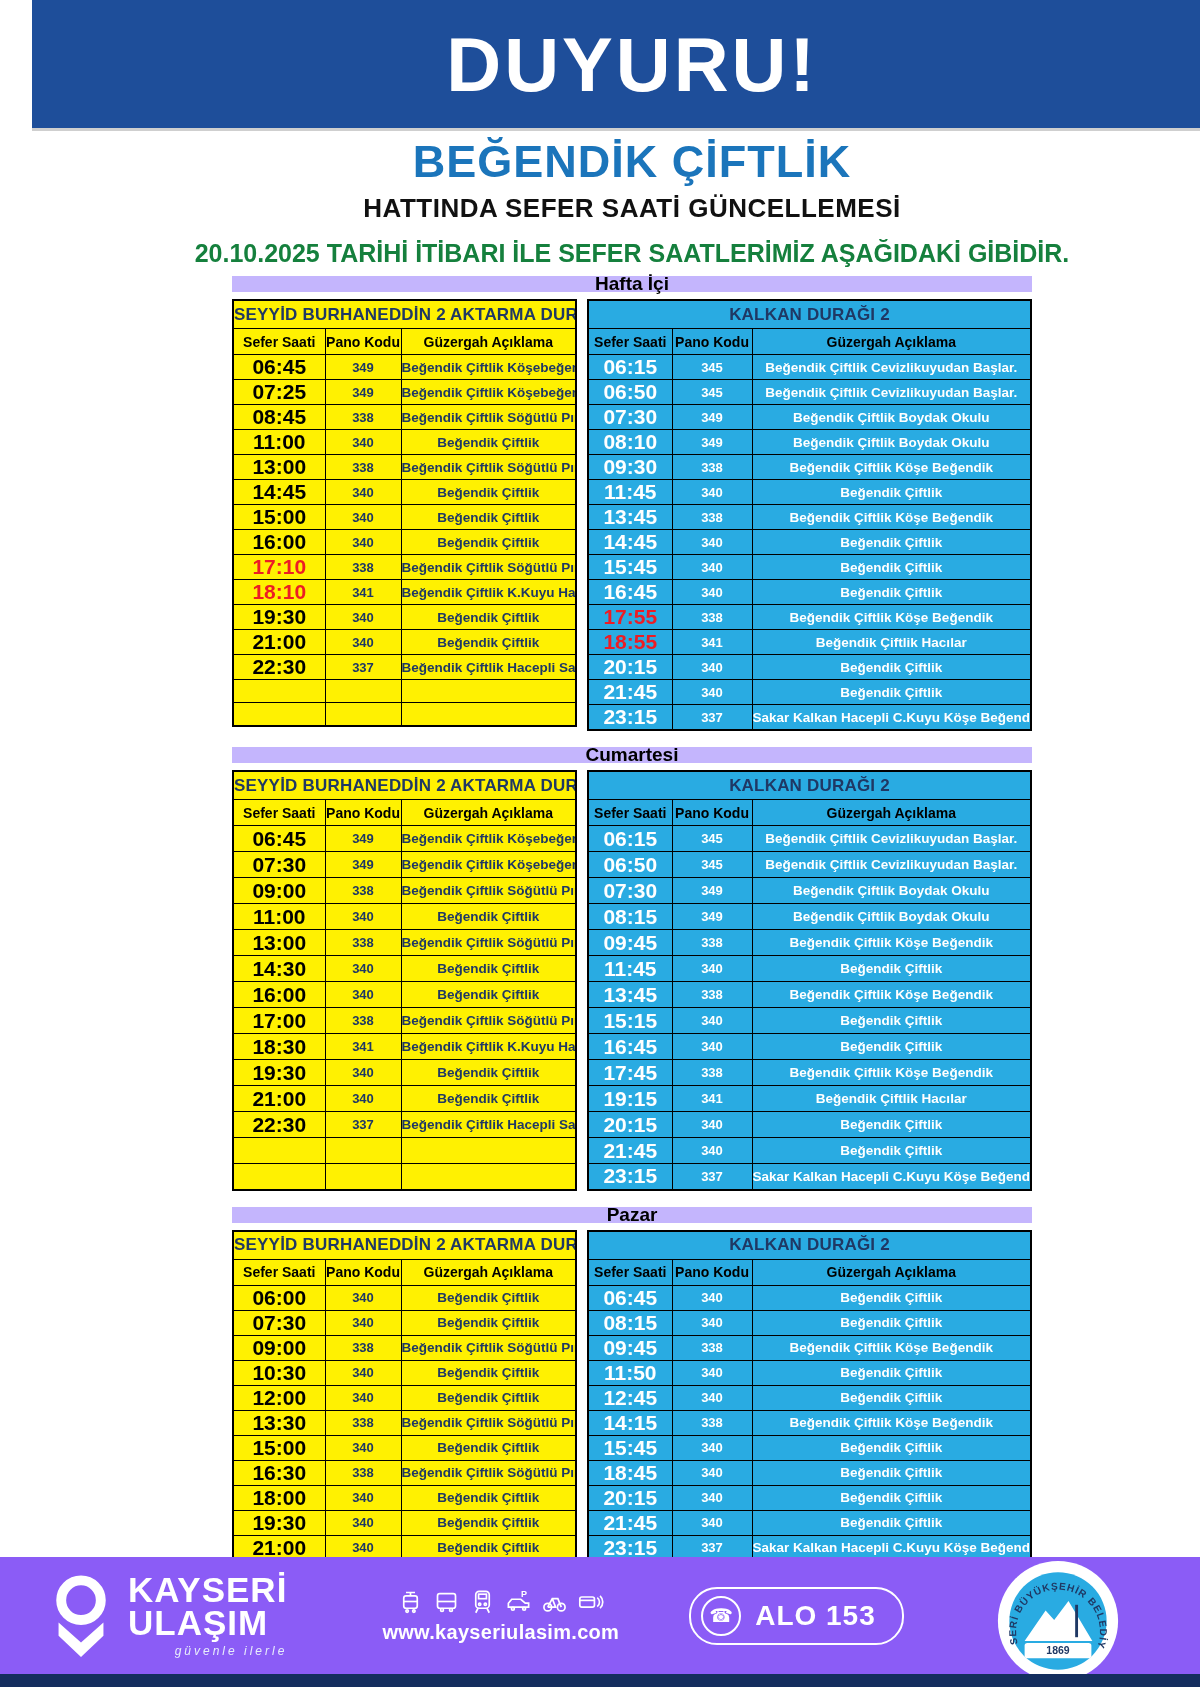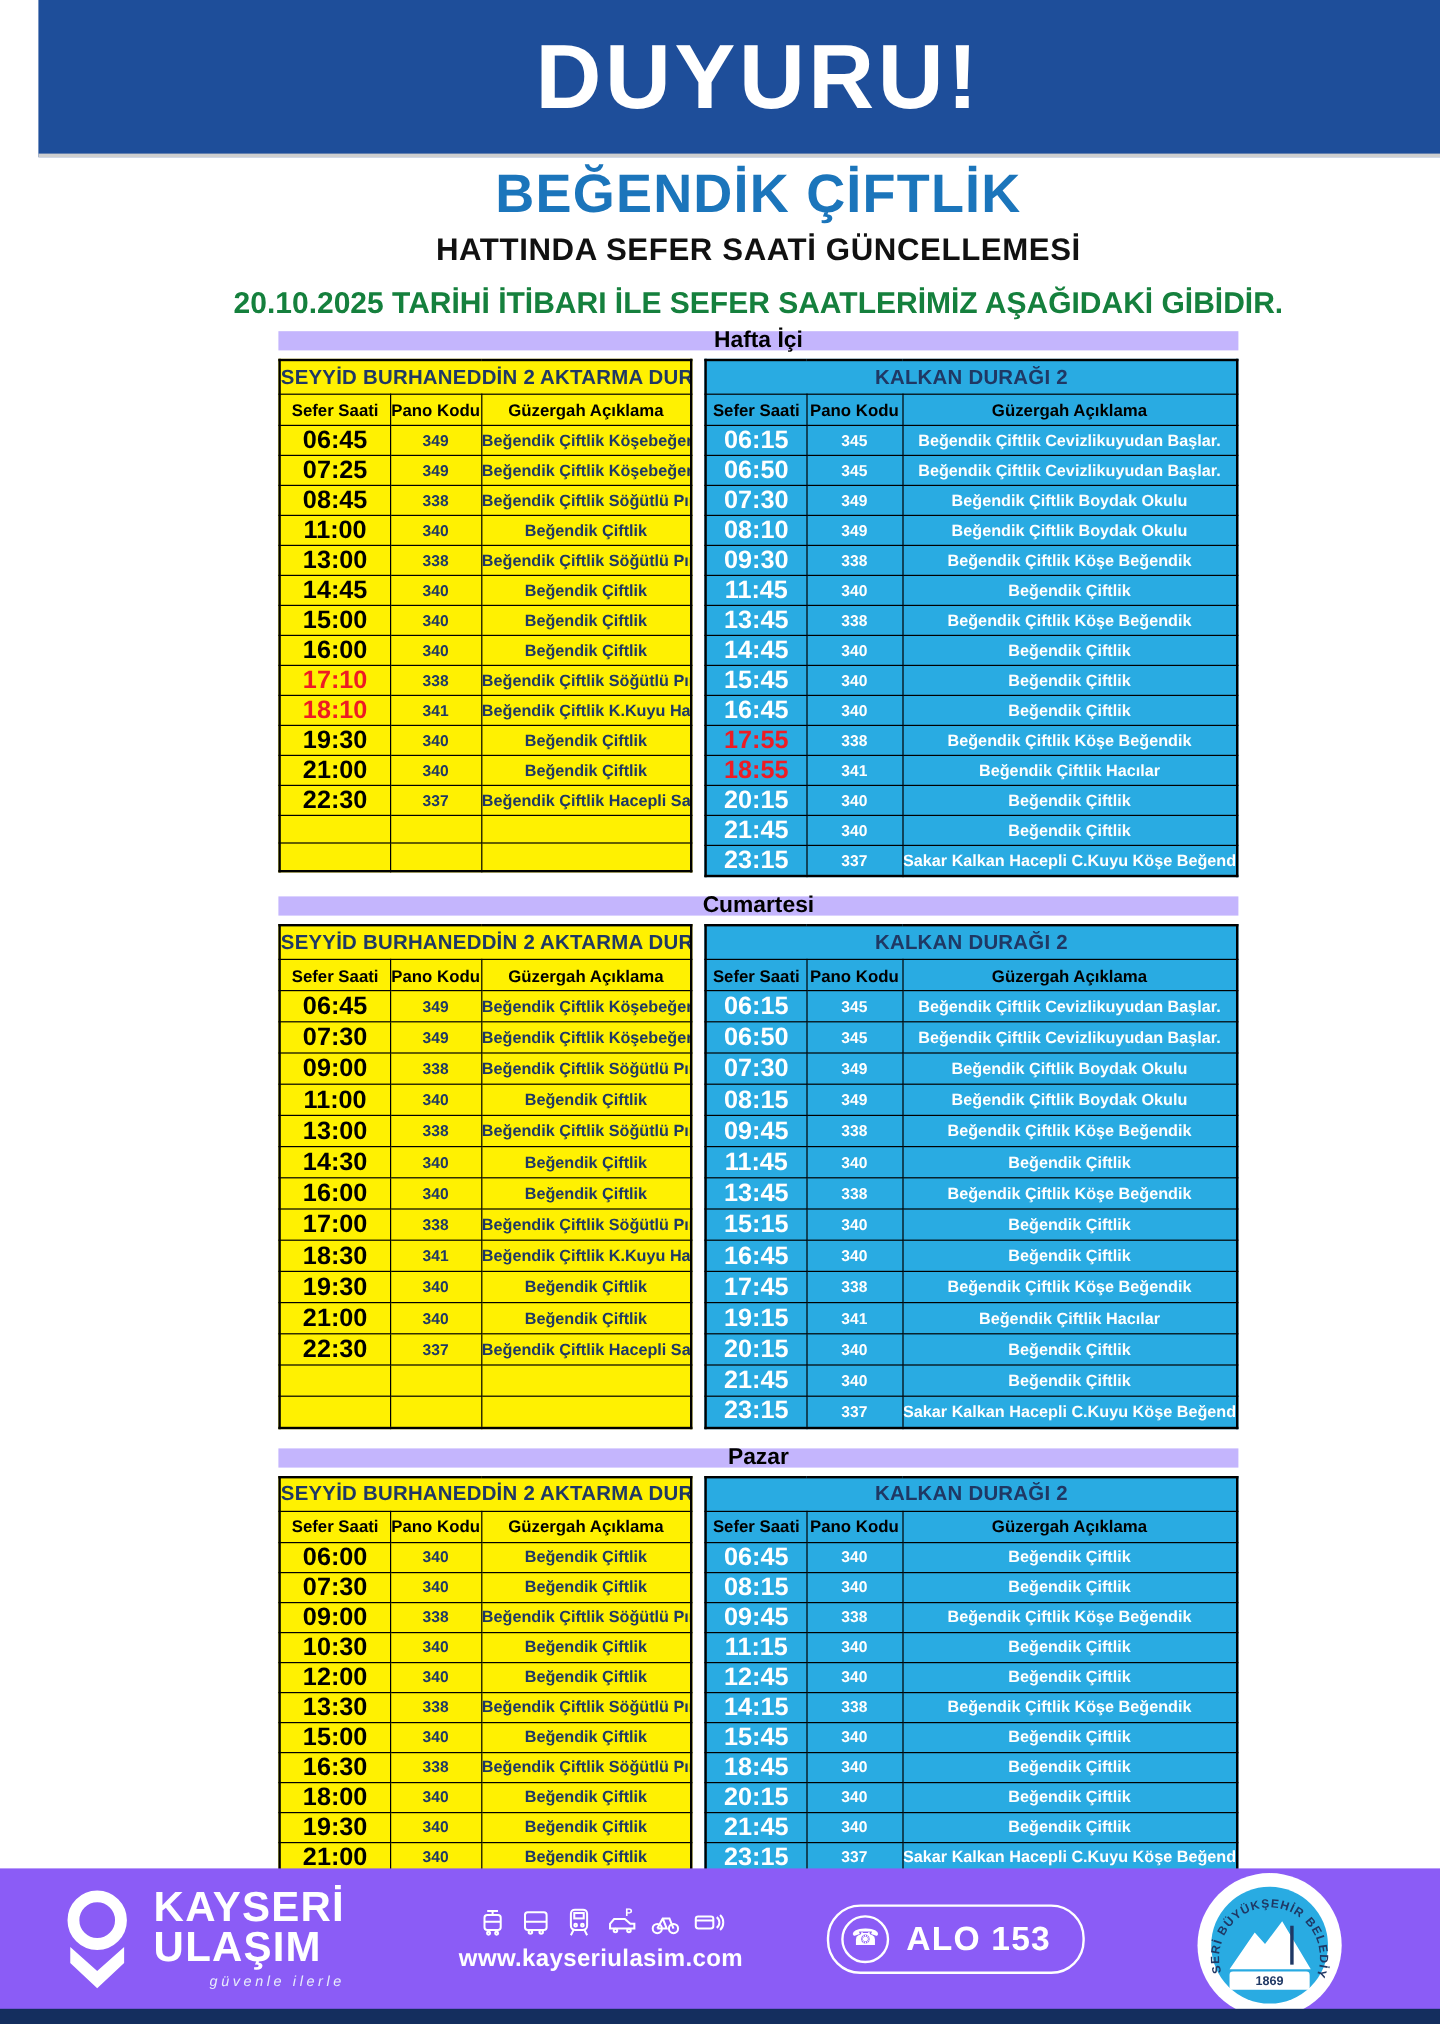--- a/index.html
+++ b/index.html
@@ -551,21 +551,21 @@
                 <td class="c-time">08:15</td>
                 <td class="c-code">340</td>
                 <td class="c-route">Beğendik Çiftlik</td>
               </tr>
               <tr class="data">
                 <td class="c-time">09:45</td>
                 <td class="c-code">338</td>
                 <td class="c-route">Beğendik Çiftlik  Köşe Beğendik</td>
               </tr>
               <tr class="data">
-                <td class="c-time">11:15</td>
+                <td class="c-time">11:50</td>
                 <td class="c-code">340</td>
                 <td class="c-route">Beğendik Çiftlik</td>
               </tr>
               <tr class="data">
                 <td class="c-time">12:45</td>
                 <td class="c-code">340</td>
                 <td class="c-route">Beğendik Çiftlik</td>
               </tr>
               <tr class="data">
                 <td class="c-time">14:15</td>

